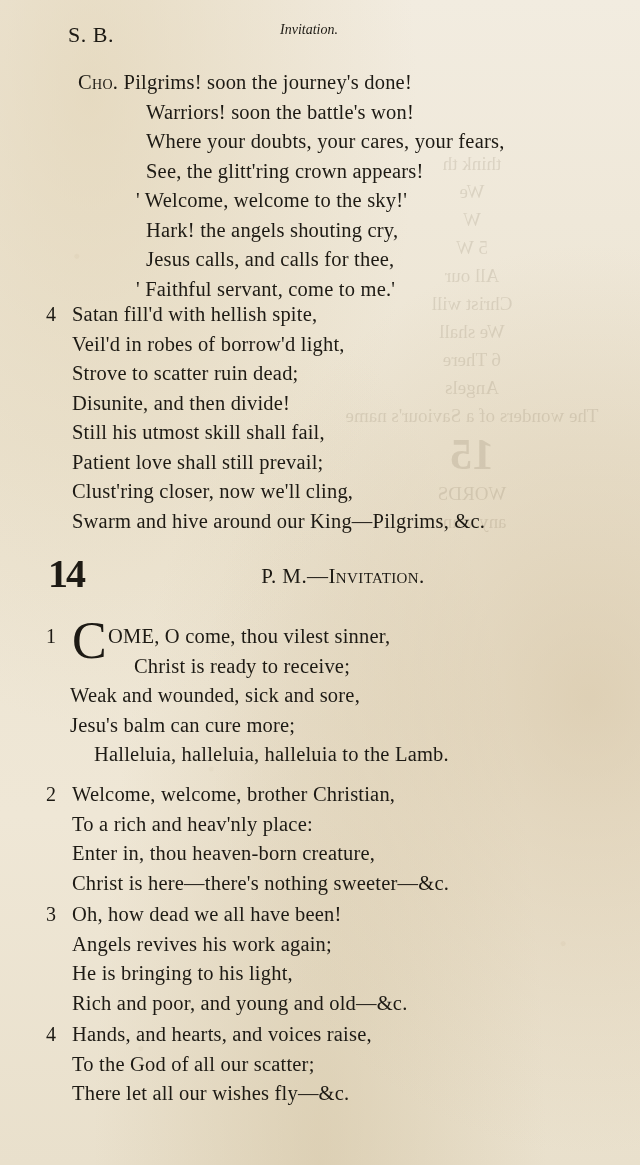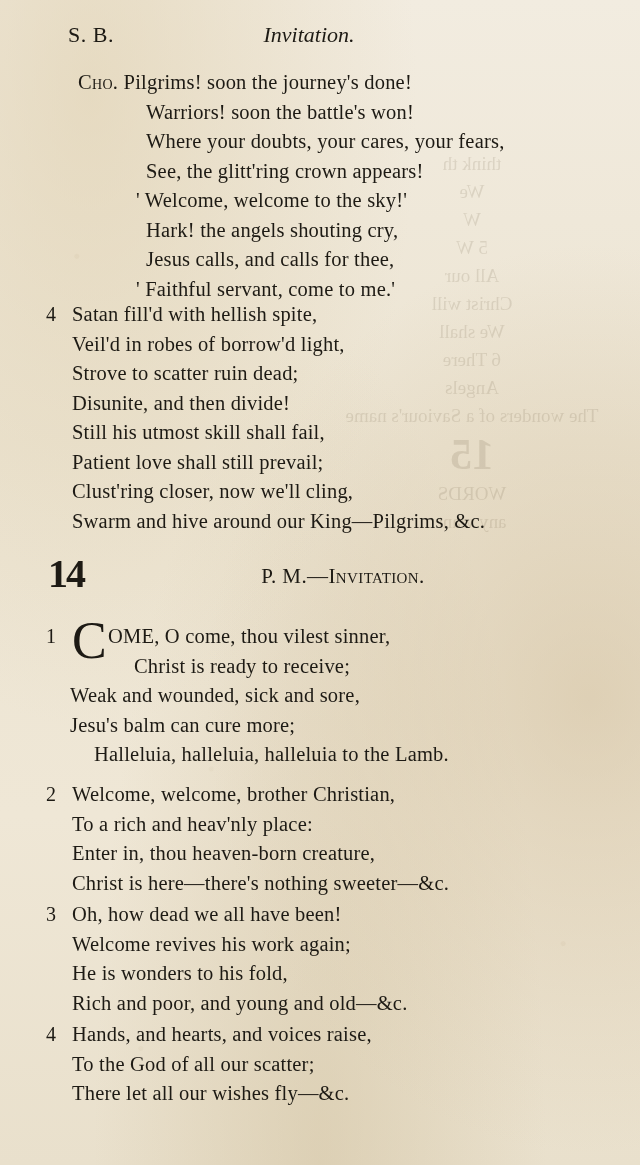--- a/index.html
+++ b/index.html
@@ -83,21 +83,21 @@
     font-variant: small-caps;
     font-weight: normal;
   }
   .runhead .title {
     position: absolute;
     left: 0;
     right: 0;
     top: 0;
     text-align: center;
     font-style: italic;
-    font-size: 22px;
+    font-size: 14px;
     padding-left: 18px;
   }
 
   
   .block {
     position: absolute;
     left: 10px;
     right: 14px;
   }
   .line {
@@ -229,22 +229,22 @@
 
   <div class="block" style="top: 780px;">
     <div class="line"><span class="num">2</span><span>Welcome, welcome, brother Christian,</span></div>
     <div class="line hang">To a rich and heav'nly place:</div>
     <div class="line hang">Enter in, thou heaven-born creature,</div>
     <div class="line hang">Christ is here—there's nothing sweeter—&amp;c.</div>
   </div>
 
   <div class="block" style="top: 900px;">
     <div class="line"><span class="num">3</span><span>Oh, how dead we all have been!</span></div>
-    <div class="line hang">Welcome revives his work again;</div>
-    <div class="line hang">He is wonders to his fold,</div>
+    <div class="line hang">Angels revives his work again;</div>
+    <div class="line hang">He is bringing to his light,</div>
     <div class="line hang">Rich and poor, and young and old—&amp;c.</div>
   </div>
 
   <div class="block" style="top: 1020px;">
     <div class="line"><span class="num">4</span><span>Hands, and hearts, and voices raise,</span></div>
     <div class="line hang">To the God of all our scatter;</div>
     <div class="line hang">There let all our wishes fly—&amp;c.</div>
   </div>
 
 </div>

